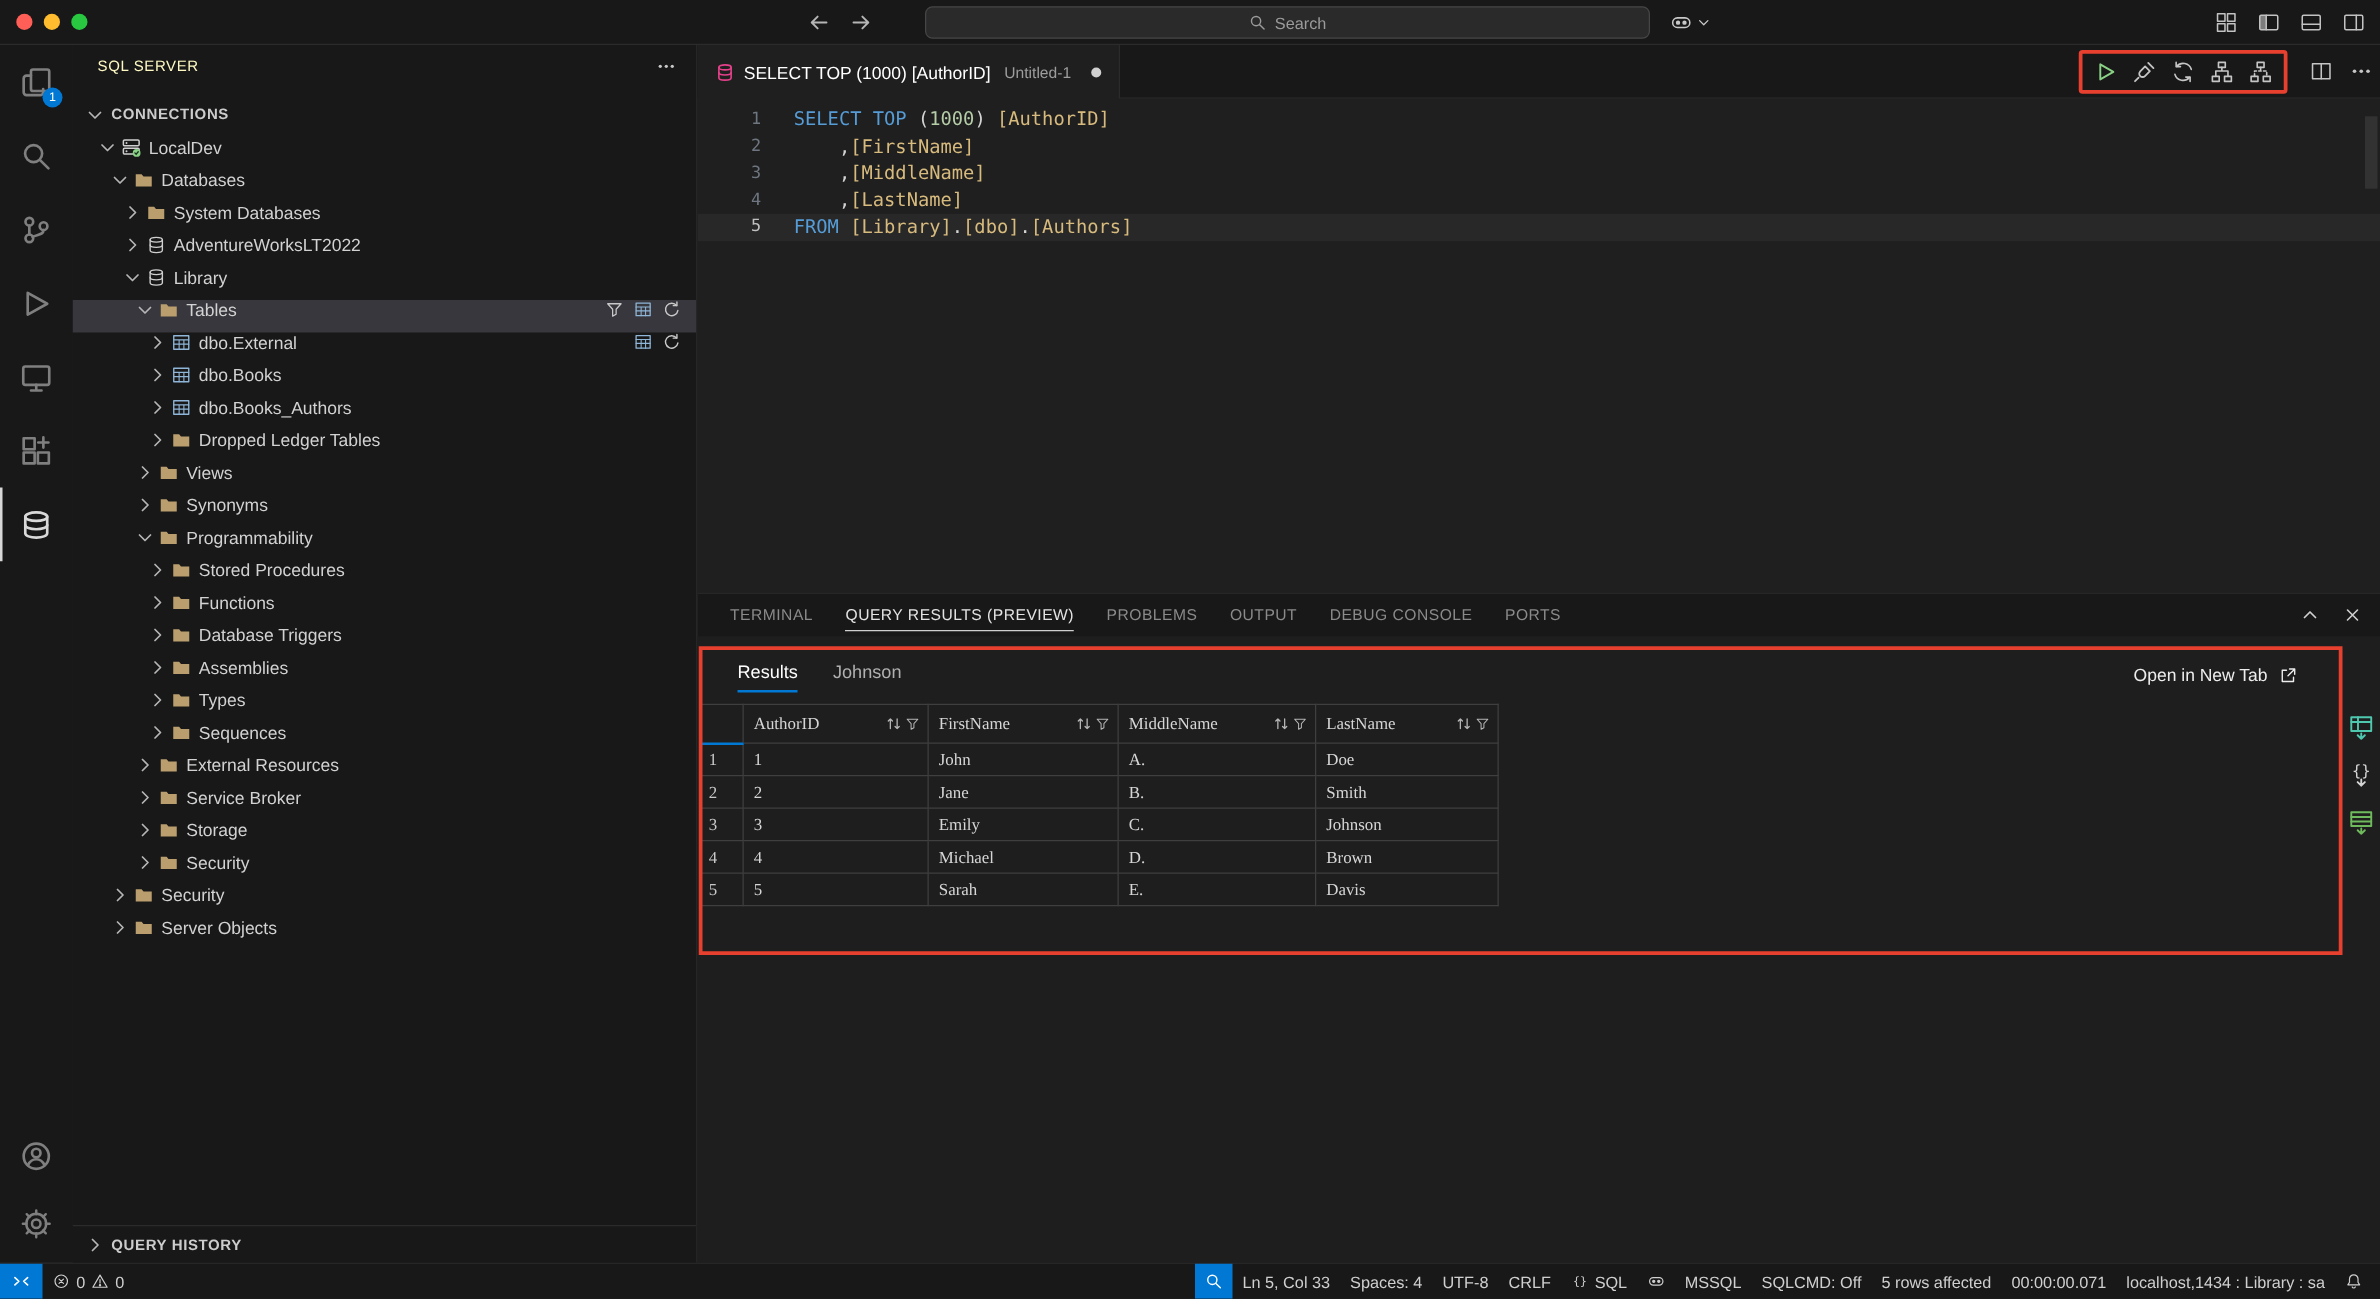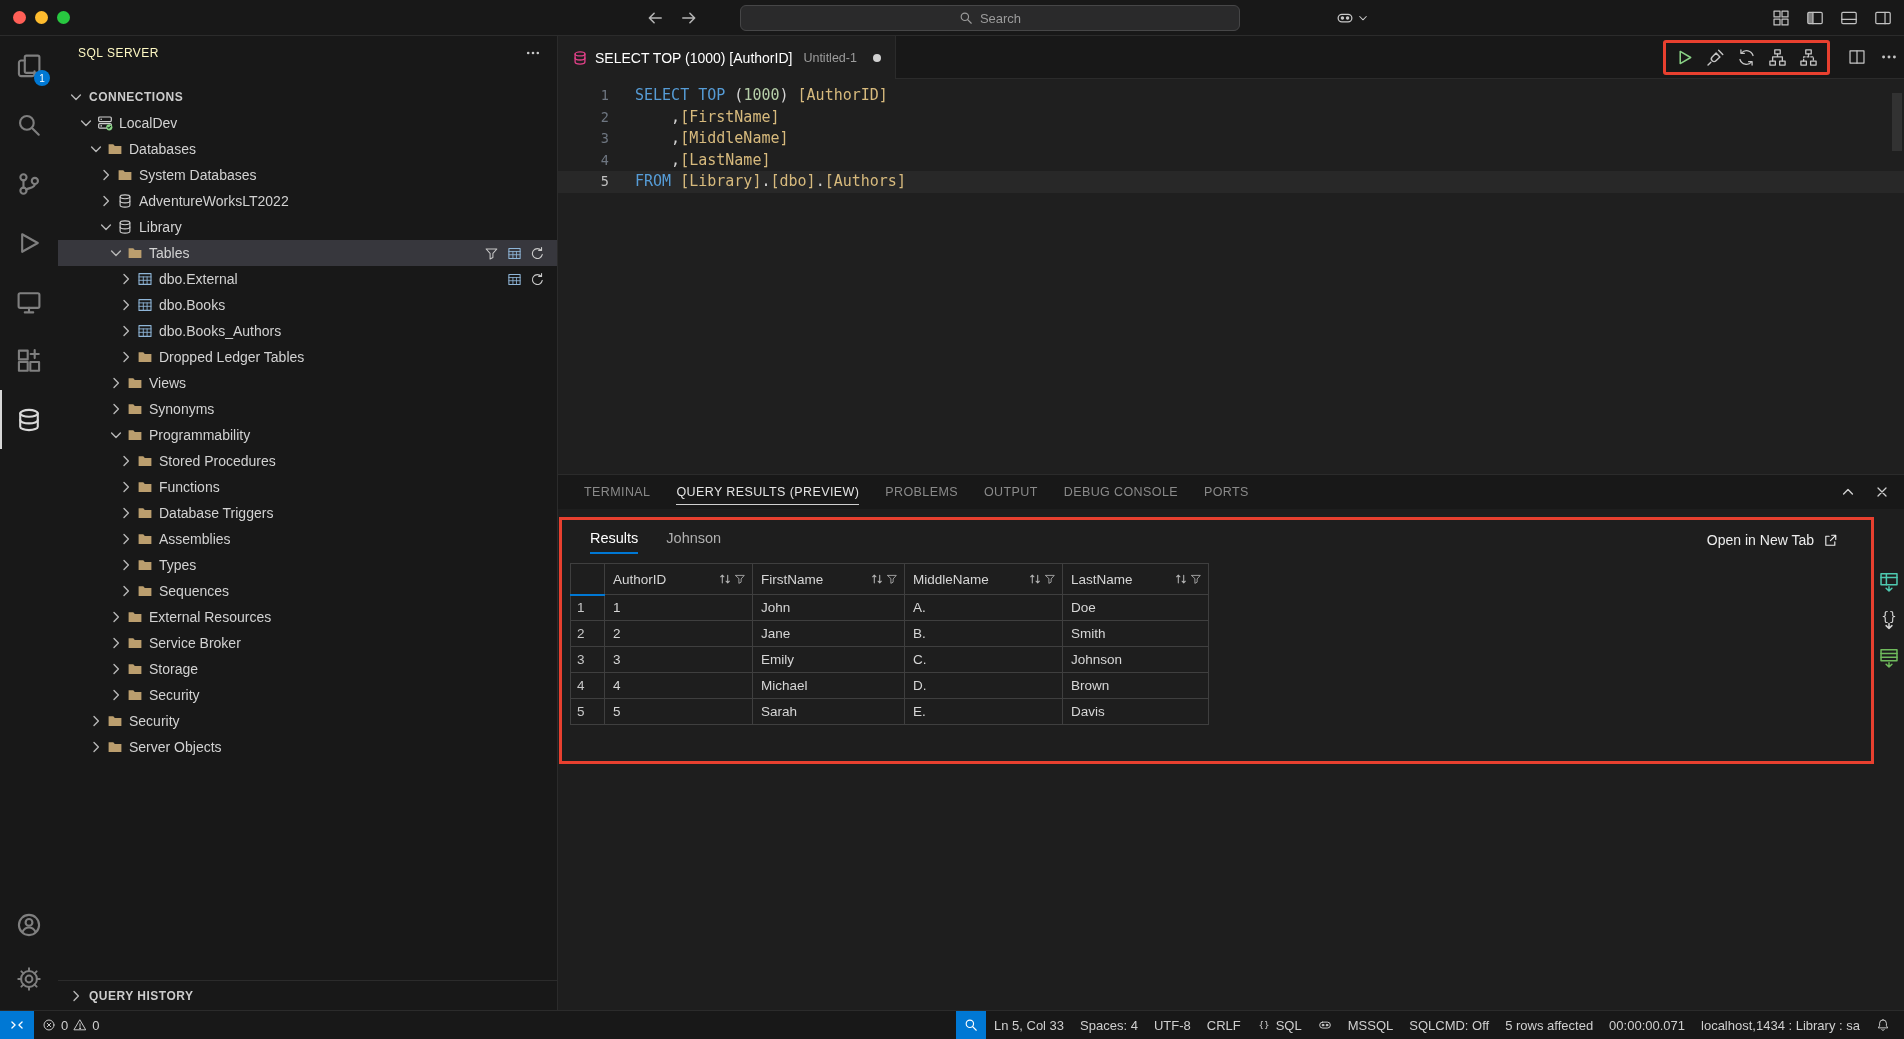--- a/index.html
+++ b/index.html
@@ -12,21 +12,21 @@
   .ic12{width:12px;height:12px}.ic14{width:14px;height:14px}
   .ic15{width:15px;height:15px}.ic16{width:16px;height:16px}.ic18{width:18px;height:18px}
   .ic19{width:19px;height:19px}.ic22{width:22px;height:22px}.ic26{width:26px;height:26px}
 
   
   .titlebar{height:36px;background:#181818;border-bottom:1px solid #2b2b2b;position:relative;
     display:flex;align-items:center;flex:none}
   .traffic{display:flex;gap:9px;margin-left:13px}
   .dot{width:13px;height:13px;border-radius:50%;cursor:pointer}
   .nav{position:absolute;left:646px;display:flex;gap:16px;color:#b5b5b5}
-  .search-box{position:absolute;left:740px;top:5px;width:500px;height:26px;background:#2a2a2b;
+  .search-box{position:absolute;left:740px;top:5px;width:580px;height:26px;background:#2a2a2b;
     border:1px solid #464647;border-radius:6px;display:flex;align-items:center;justify-content:center;
     gap:7px;color:#9b9b9b;font-size:13px;cursor:pointer}
   .copilot-btn{position:absolute;left:1336px;display:flex;align-items:center;gap:3px;color:#c9c9c9;cursor:pointer}
   .tb-right{position:absolute;right:12px;display:flex;gap:16px;color:#c2c2c2}
   .tb-right .ic{cursor:pointer}
 
   
   .main{flex:1;display:flex;min-height:0}
   .activitybar{width:58px;background:#181818;display:flex;flex-direction:column;flex:none}
   .act-top,.act-bottom{display:flex;flex-direction:column}
@@ -38,21 +38,21 @@
   .act-item.active::before{content:"";position:absolute;left:0;top:0;bottom:0;width:2px;background:#d7d7d7}
   .badge{position:absolute;right:8px;bottom:9px;min-width:16px;height:16px;border-radius:8px;
     background:var(--accent-blue);color:#fff;font-size:10px;display:flex;align-items:center;justify-content:center;padding:0 3px}
 
   .sidebar{width:500px;background:#181818;border-right:1px solid #2b2b2b;position:relative;
     overflow:hidden;flex:none;display:flex;flex-direction:column}
   .sb-header{height:34px;display:flex;align-items:center;padding:0 16px 0 20px;flex:none}
   .sb-title{font-size:12px;letter-spacing:.5px;color:#fef9c3}
   .sb-more{margin-left:auto;color:#c8c8c8;cursor:pointer}
   .tree{margin-top:14px}
-  .trow{height:26px;display:flex;align-items:center;position:relative;cursor:pointer;white-space:nowrap}
+  .trow{height:26px;display:flex;position:relative;cursor:pointer;white-space:nowrap}
   .trow.selected{background:#37373d}
   .chev{color:#b6b6b6;margin-right:3px}
   .nico{margin-right:6px}
   .tlabel{font-size:14px;color:#d2d2d2}
   .slabel{font-size:12px;font-weight:700;letter-spacing:.5px;color:#cccccc;margin-left:2px}
   .tacts{margin-left:auto;margin-right:12px;display:flex;gap:8px;color:#c9c9c9}
   .tacts .ic{cursor:pointer}
   .sb-bottom{position:absolute;left:0;right:0;bottom:0;height:30px;display:flex;align-items:center;
     padding-left:10px;border-top:1px solid #2b2b2b;cursor:pointer;background:#181818}
 
@@ -90,22 +90,22 @@
   .panel-acts{position:absolute;right:14px;top:0;height:100%;display:flex;align-items:center;gap:18px;color:#cfcfcf}
   .panel-acts .ic{cursor:pointer}
   .panel-body{flex:1;background:#1e1e1e;position:relative;overflow:hidden}
   .res-tabs{height:48px;display:flex;align-items:flex-end;position:relative}
   .res-tablist{display:flex;gap:28px;padding-left:32px;height:100%;align-items:flex-end}
   .res-tab{height:38px;display:flex;align-items:center;position:relative;color:#b0b0b0;font-size:14.5px;cursor:pointer}
   .res-tab.active{color:#fff}
   .res-tab.active::after{content:"";position:absolute;left:0;right:0;bottom:3px;height:2.5px;background:var(--accent-blue)}
   .open-new{position:absolute;right:66px;bottom:9px;display:flex;align-items:center;gap:9px;color:#ededed;
     font-size:14px;cursor:pointer}
-  .grid{margin:6px 0 0 12px;border-collapse:collapse;table-layout:fixed;
-    font-family:Liberation Sans, sans-serif;font-size:13.5px;color:#d6d6d6}
+  .grid{margin:6px 0 0 2px;border-collapse:collapse;table-layout:fixed;
+    font-family:Liberation Serif, serif;font-size:13.5px;color:#d6d6d6}
   .grid th,.grid td{border:1px solid #3f3f3f;overflow:hidden}
   .grid th{height:31px;font-weight:400;padding:0 6px 0 8px;text-align:left}
   .grid th.corner{border-bottom:2px solid var(--accent-blue)}
   .grid td{height:26px;padding:0 8px}
   .grid td.rn{padding:0 6px;color:#c8c8c8}
   .hwrap{display:flex;align-items:center;justify-content:space-between;gap:4px}
   .hicons{display:flex;align-items:center;gap:2px;color:#b5b5b5}
   .hicons .ic{cursor:pointer}
   .side-acts{position:absolute;right:4px;top:62px;display:flex;flex-direction:column;gap:16px}
   .side-acts .ic{cursor:pointer}

